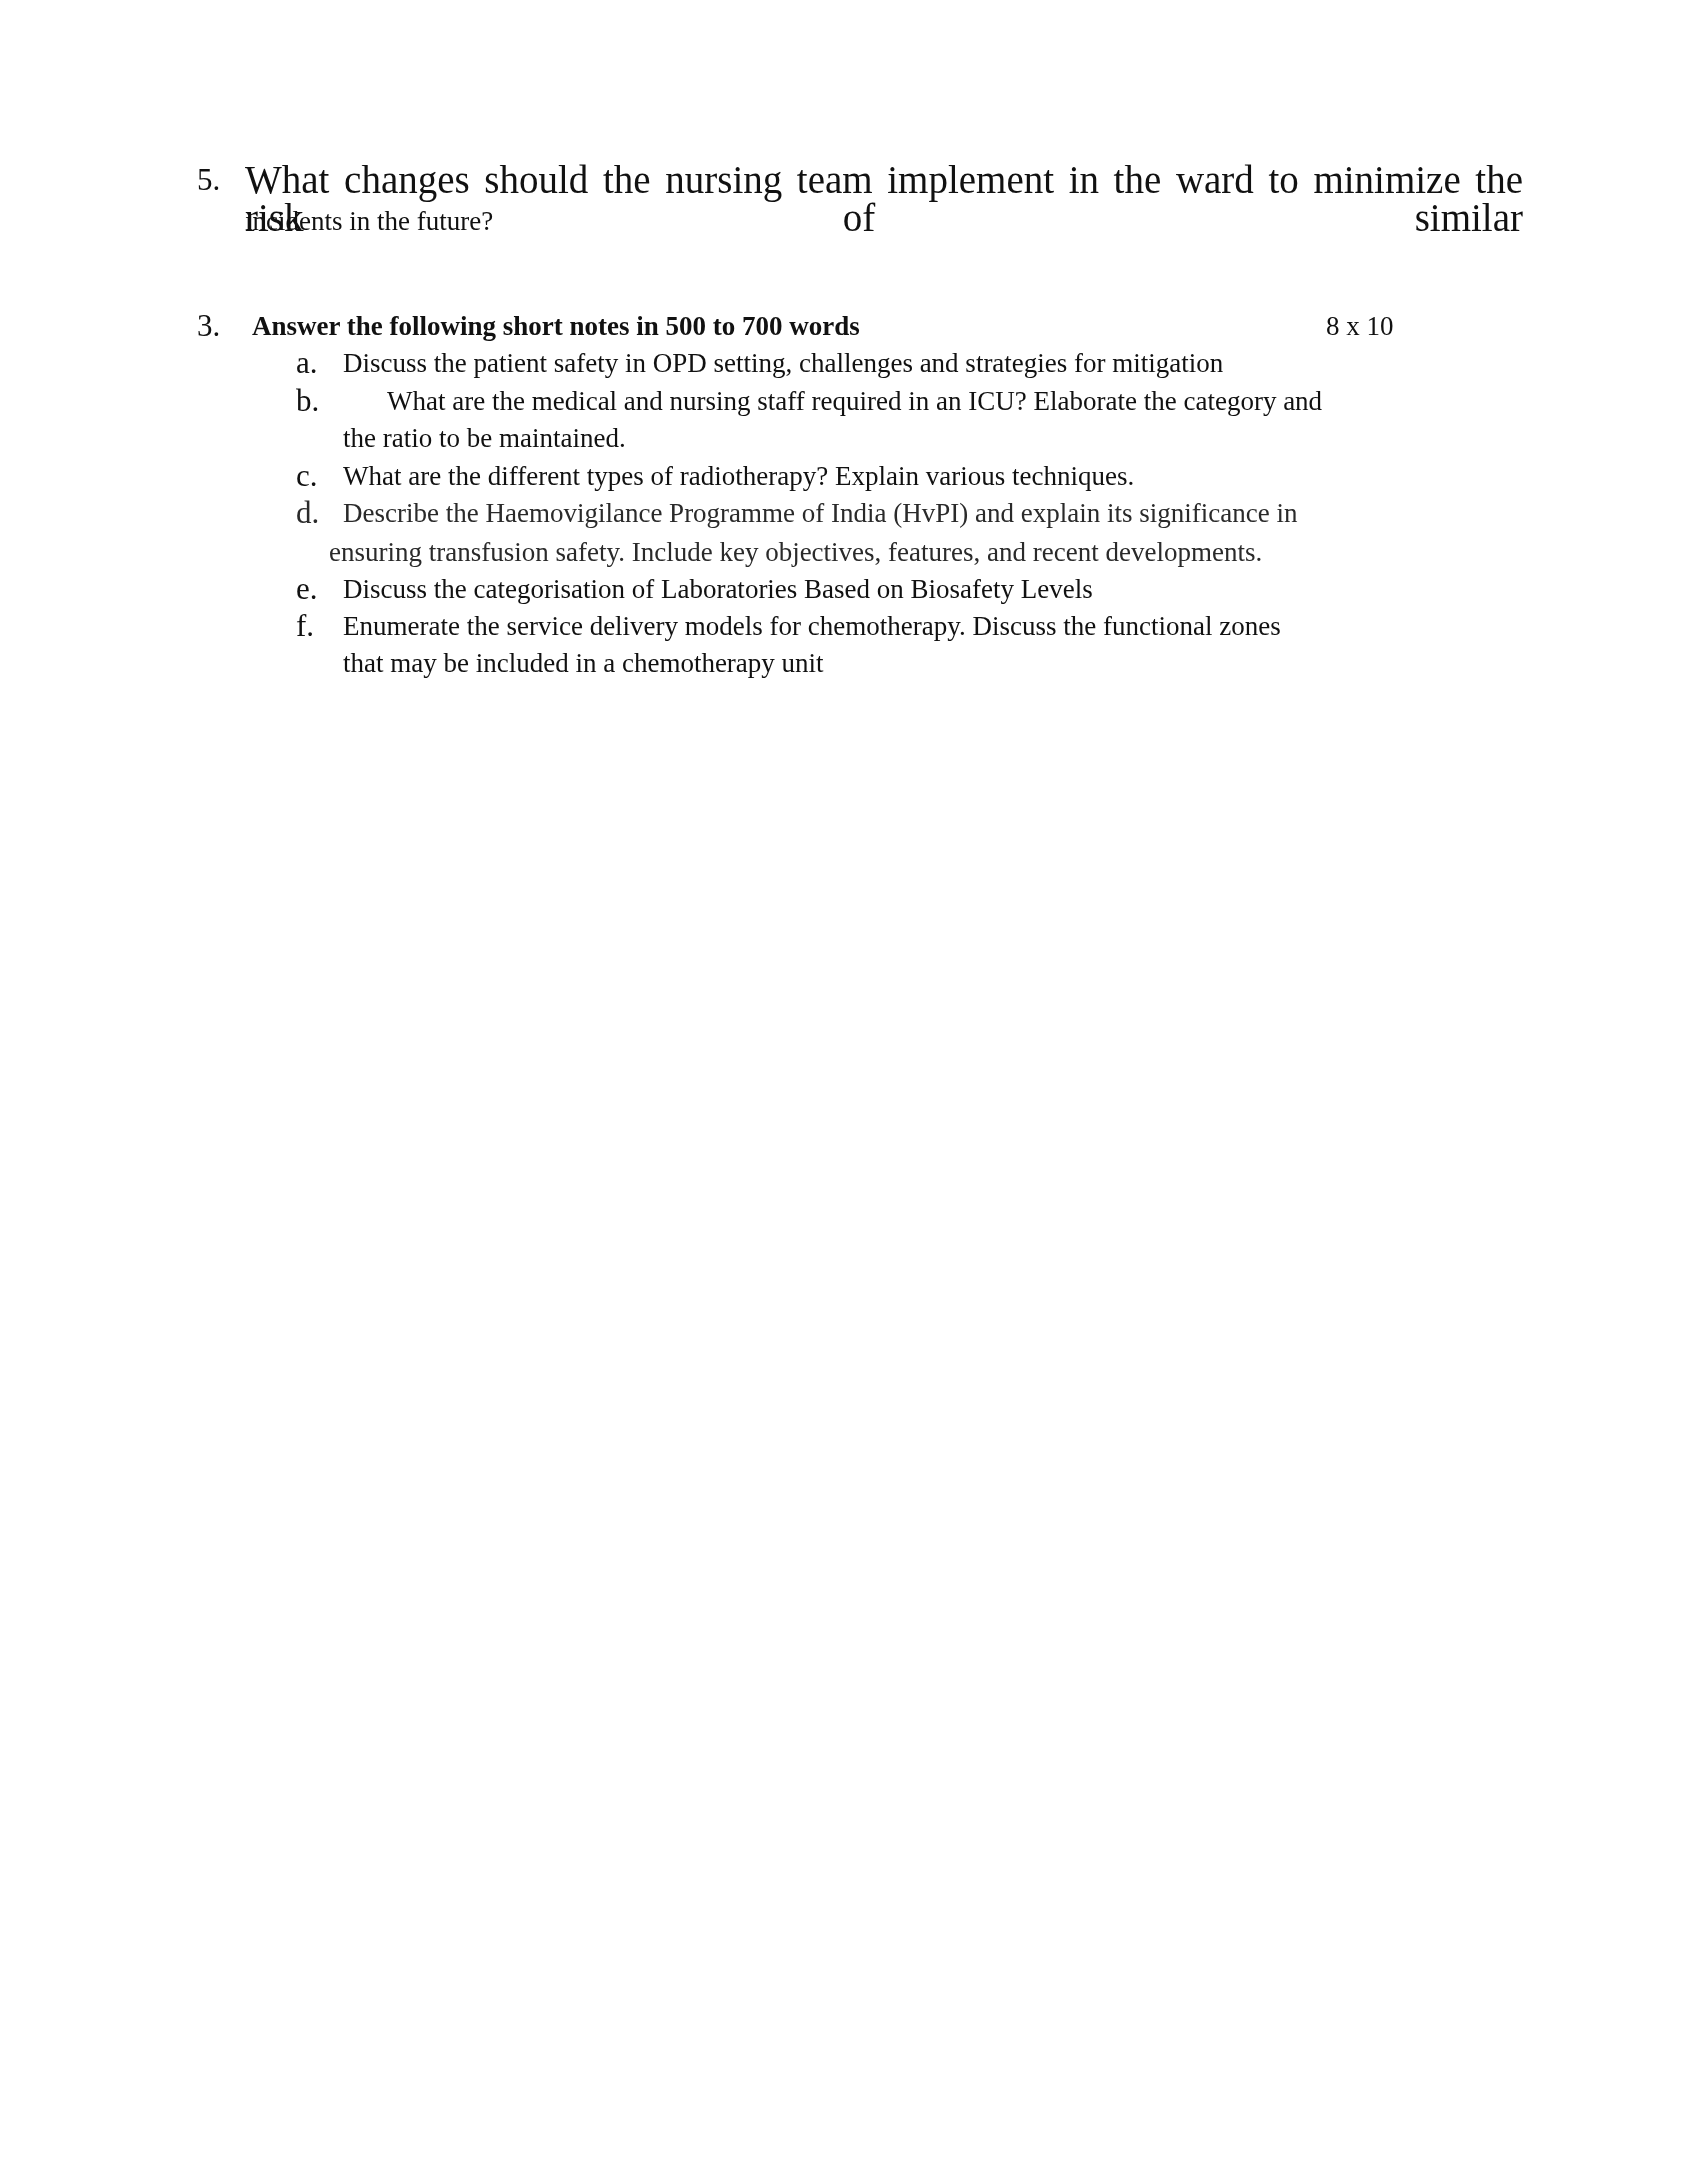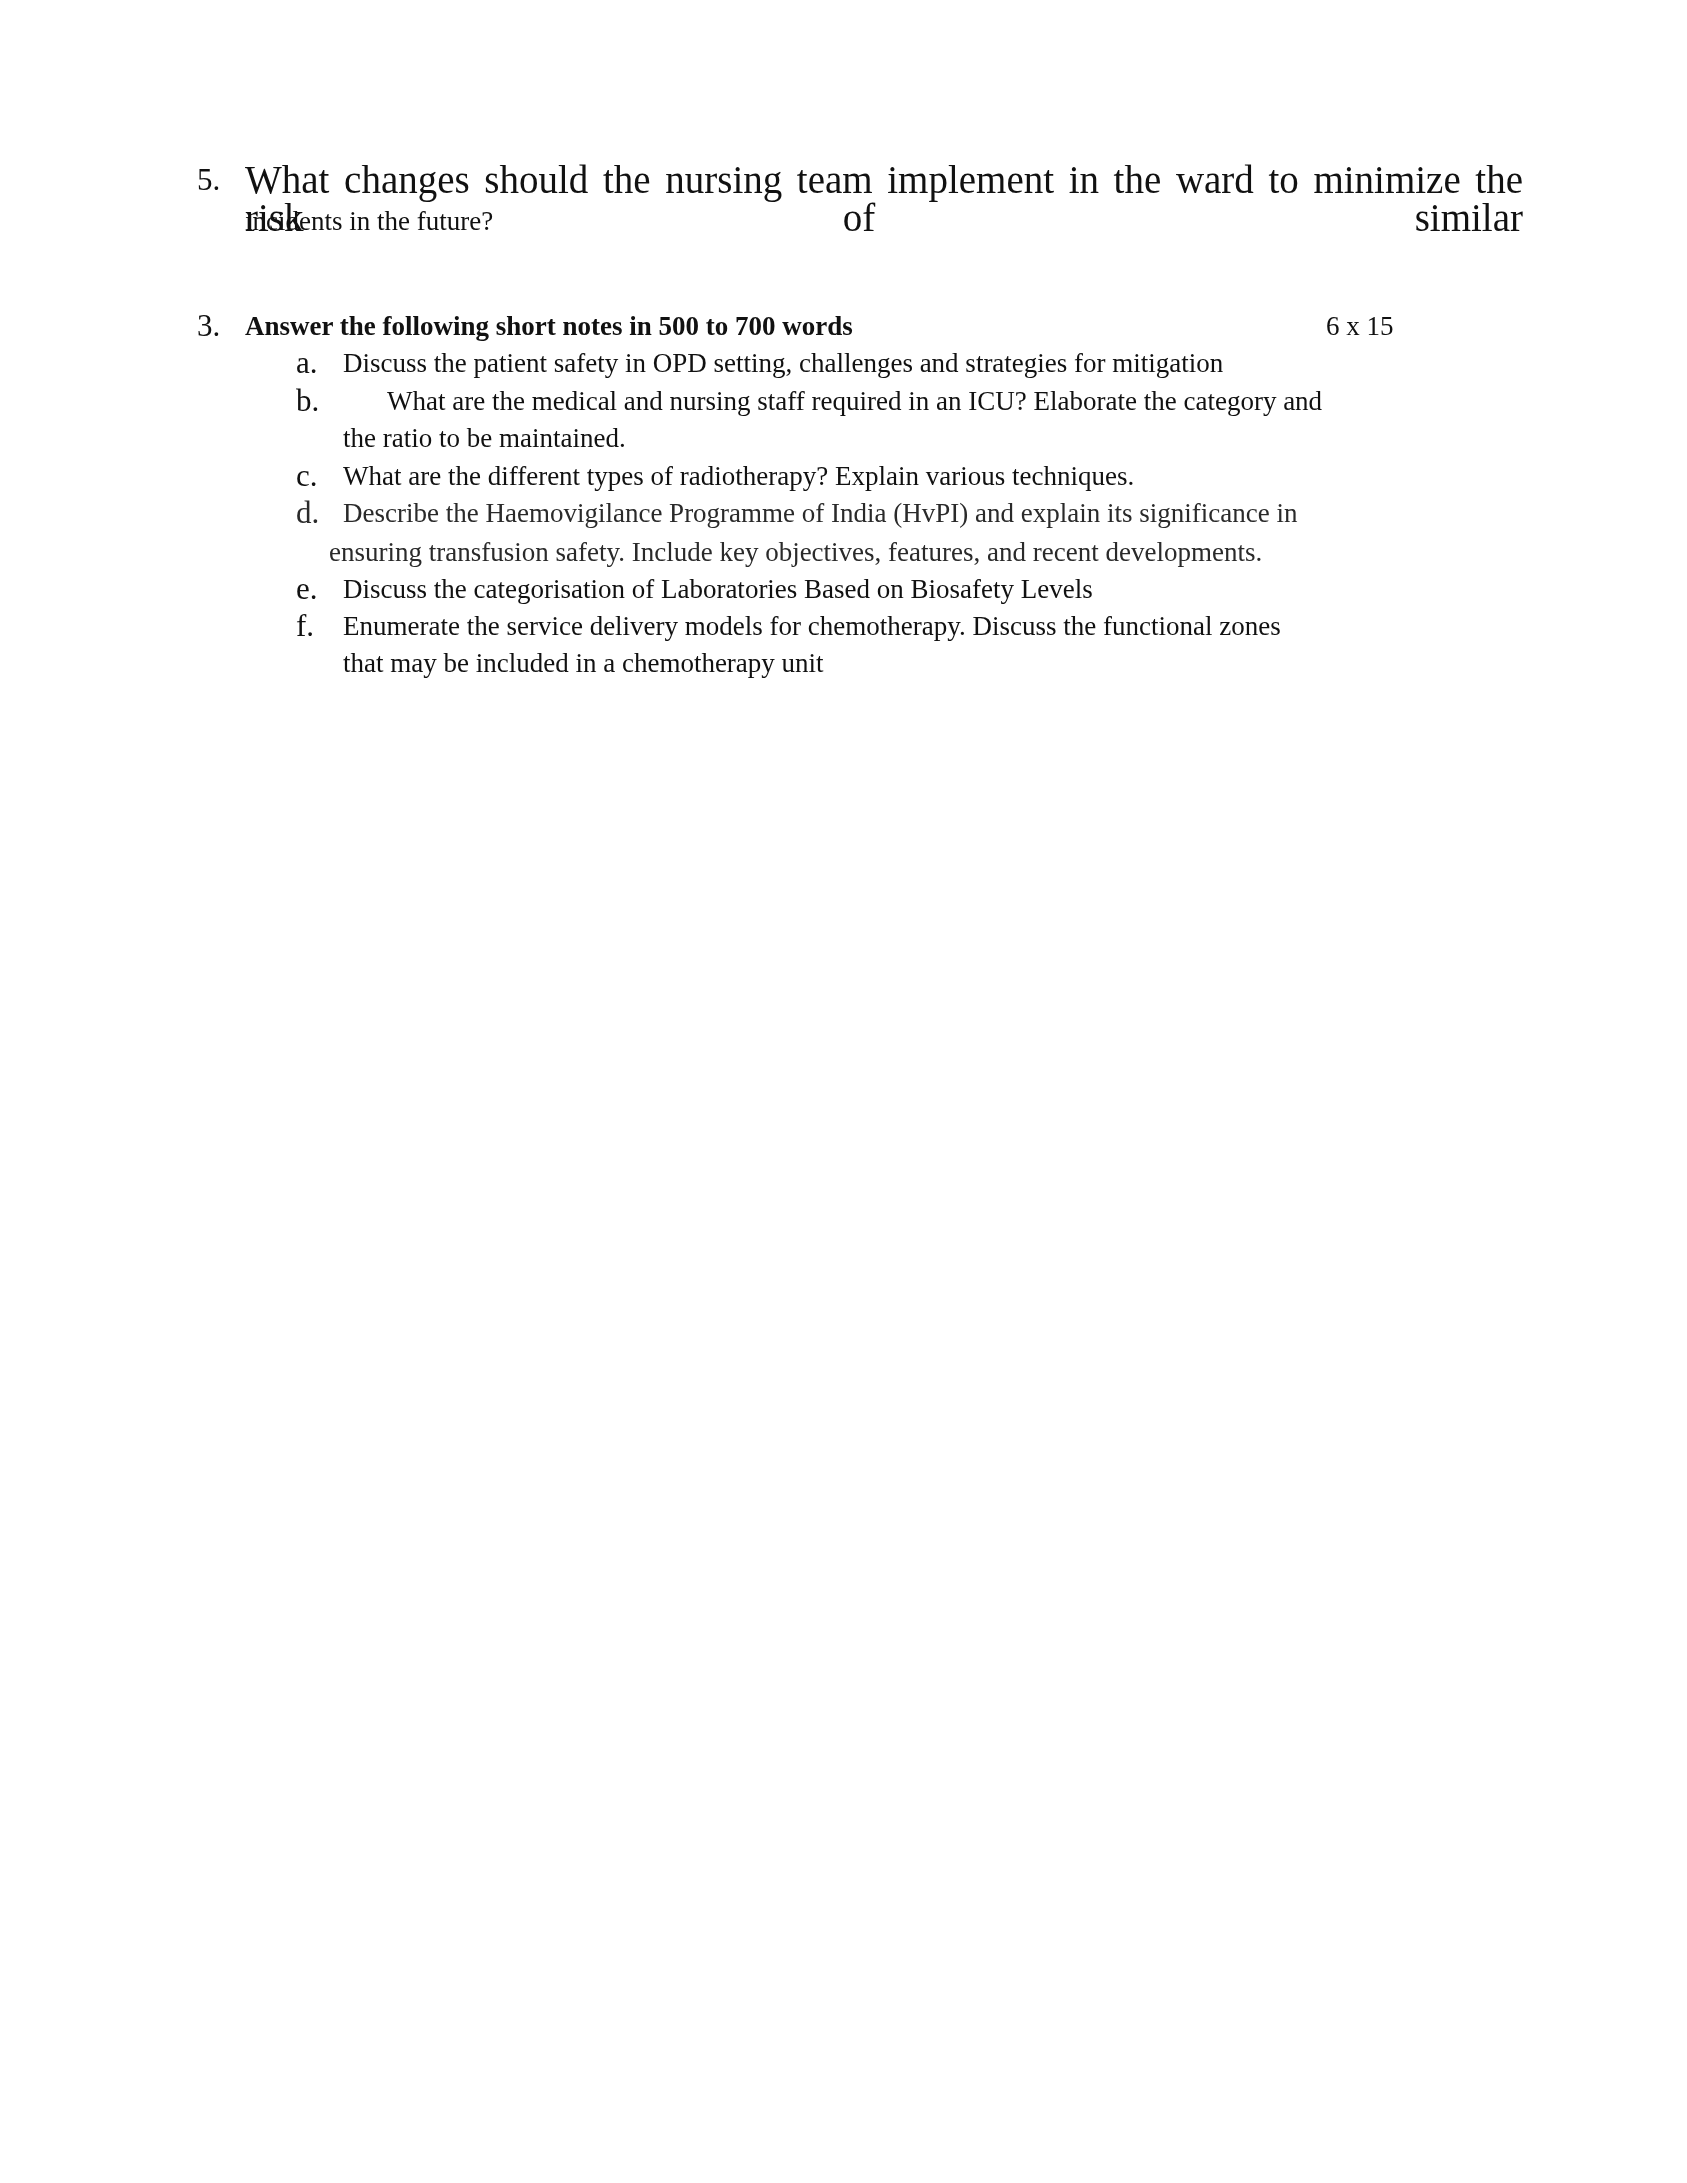--- a/index.html
+++ b/index.html
@@ -36,40 +36,41 @@
     .justified {
       position: absolute;
       font-size: 39px;
       line-height: 38px;
       text-align: justify;
       text-align-last: justify;
       white-space: normal;
     }
     .bold {
       font-weight: bold;
+      margin-left: 7px;
     }
     .d-text {
       color: #2a2a2a;
     }
   </style>
 </head>
 <body>
 
 <div class="page">
 
   <div>
     <span class="num" style="left:197px; top:161px;">5.</span>
     <div class="justified" style="left:245px; top:161px; width:1278px;">What changes should the nursing team implement in the ward to minimize the risk of similar</div>
     <div class="line" style="left:245px; top:202px;">incidents in the future?</div>
   </div>
 
   <div>
     <span class="num" style="left:197px; top:307px;">3.</span>
     <div class="line bold" style="left:245px; top:307px;">Answer the following short notes in 500 to 700 words</div>
-    <div class="line" style="left:1326px; top:307px;">6 x 15</div>
+    <div class="line" style="left:1326px; top:307px;">8 x 10</div>
 
     <div>
       <span class="num" style="left:296px; top:344px;">a.</span>
       <div class="line" style="left:343px; top:344px;">Discuss the patient safety in OPD setting, challenges and strategies for mitigation</div>
     </div>
 
     <div>
       <span class="num" style="left:296px; top:382px;">b.</span>
       <div class="line" style="left:343px; top:382px;margin-left:44px;">What are the medical and nursing staff required in an ICU? Elaborate the category and</div>
       <div class="line" style="left:343px; top:419px;">the ratio to be maintained.</div>

